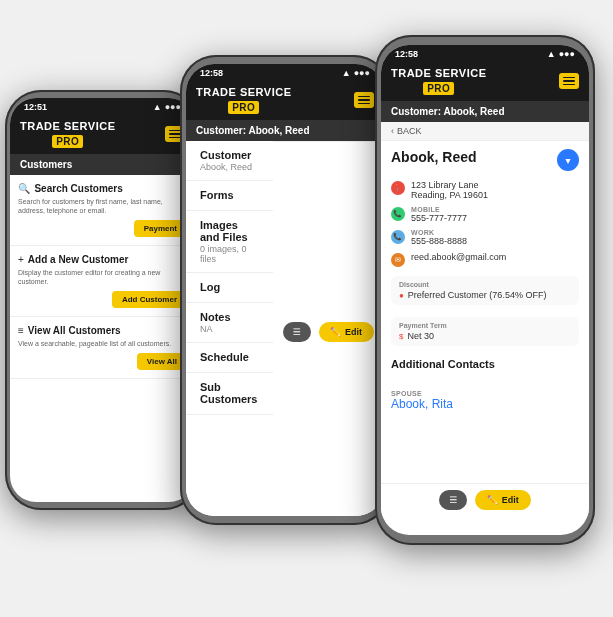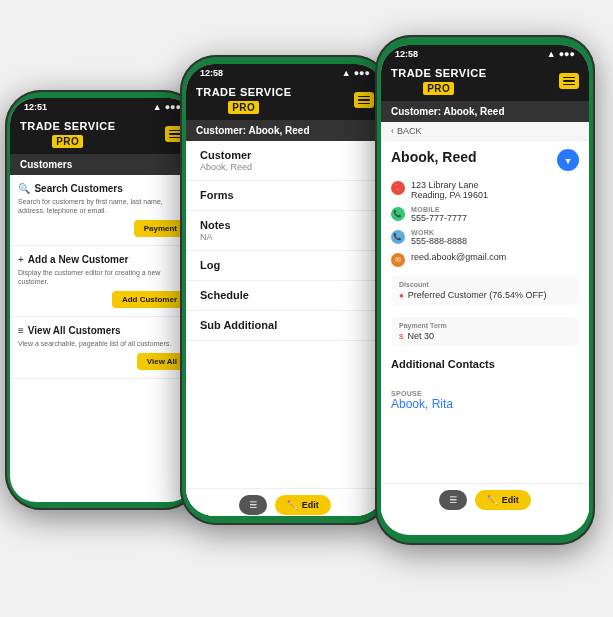--- a/index.html
+++ b/index.html
@@ -17,21 +17,21 @@
     .scene {
       position: relative;
       width: 613px;
       height: 617px;
     }
 
     
     .phone {
       position: absolute;
       border-radius: 36px;
-      background: #15803d;
+      background: #737373;
       box-shadow: 0 8px 32px rgba(0,0,0,0.45), inset 0 0 0 2px #333;
       overflow: hidden;
     }
 
     .phone-inner {
       position: absolute;
       top: 10px; left: 6px; right: 6px; bottom: 10px;
       border-radius: 30px;
       overflow: hidden;
       background: white;
@@ -430,41 +430,45 @@
         <button class="menu-btn">
           <span></span>
           <span></span>
           <span></span>
         </button>
       </div>
       <div class="page-title-bar">
         <span>Customer: Abook, Reed</span>
       </div>
 
-      <div class="content-area" style="display:flex; flex-direction:column; justify-content:space-between; height: calc(100% - 72px);">
+      <div class="content-area" style="display:flex; flex-direction:row; justify-content:space-between; height: calc(100% - 72px);">
         <ul class="menu-list">
           <li class="menu-item">
             <div class="menu-item-title">Customer</div>
             <div class="menu-item-sub">Abook, Reed</div>
           </li>
           <li class="menu-item">
             <div class="menu-item-title">Forms</div>
           </li>
           <li class="menu-item">
+            <div class="menu-item-title">Images and Files</div>
+            <div class="menu-item-sub">0 images, 0 files</div>
+          </li>
+          <li class="menu-item">
+            <div class="menu-item-title">Log</div>
+          </li>
+          <li class="menu-item">
             <div class="menu-item-title">Notes</div>
             <div class="menu-item-sub">NA</div>
           </li>
           <li class="menu-item">
-            <div class="menu-item-title">Log</div>
-          </li>
-          <li class="menu-item">
             <div class="menu-item-title">Schedule</div>
           </li>
           <li class="menu-item">
-            <div class="menu-item-title">Sub Additional</div>
+            <div class="menu-item-title">Sub Customers</div>
           </li>
         </ul>
         <div class="bottom-bar">
           <button class="list-btn">
             <span class="list-btn-icon">☰</span>
           </button>
           <button class="edit-btn">
             <span>✏️</span>
             <span>Edit</span>
           </button>

